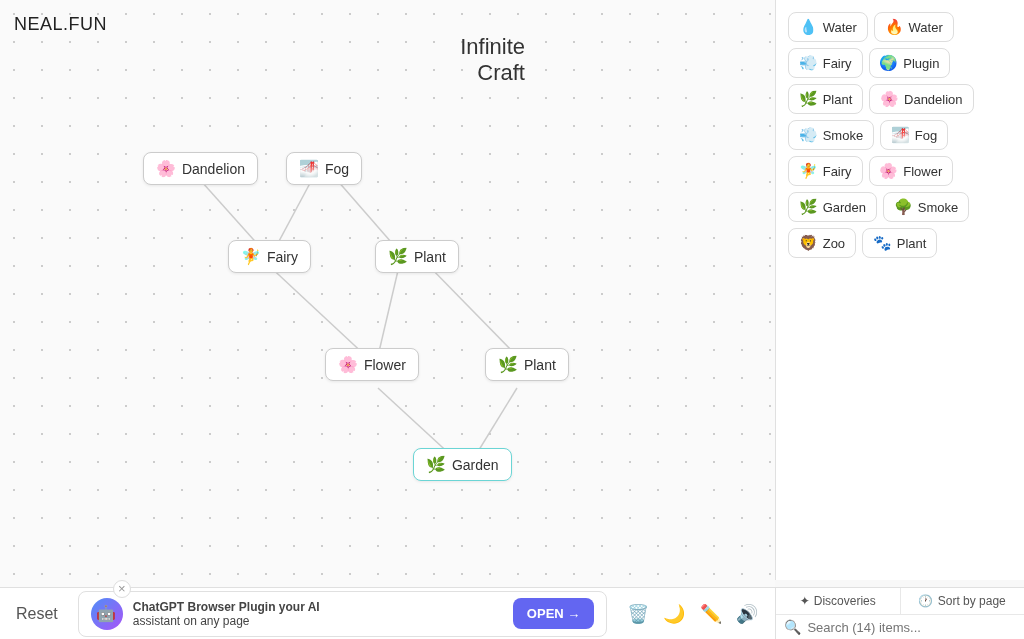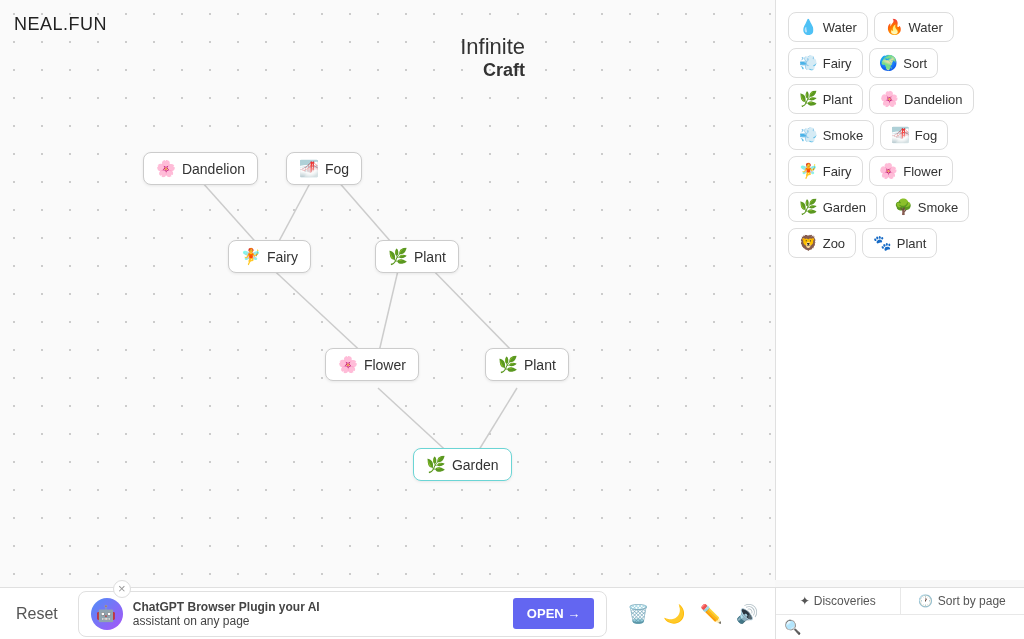--- a/index.html
+++ b/index.html
@@ -32,21 +32,21 @@
     
     #game-title {
       position: absolute;
       top: 10px; right: 250px;
       text-align: right;
       color: #333;
       z-index: 10;
       margin-top: 24px;
     }
     #game-title .infinite { font-size: 22px; font-weight: 300; }
-    #game-title .craft { font-size: 18px; font-weight: 700; }
+    #game-title .craft { font-size: 22px; font-weight: 400; }
 
     
     #connections-svg {
       position: absolute;
       top: 0; left: 0;
       width: 775px; height: 580px;
       pointer-events: none;
       z-index: 1;
     }
 
@@ -151,21 +151,21 @@
       border-radius: 50%;
       display: flex; align-items: center; justify-content: center;
       font-size: 16px;
     }
     #ad-banner .ad-text { font-size: 12px; color: #444; flex: 1; }
     #ad-banner .ad-text strong { display: block; font-weight: 600; }
     #ad-open-btn {
       background: #6366f1;
       color: white;
       border: none;
-      border-radius: 3px;
+      border-radius: 8px;
       padding: 8px 14px;
       font-size: 13px;
       font-weight: 600;
       cursor: pointer;
     }
 
     #bottom-icons {
       display: flex; gap: 14px; align-items: center;
     }
     .bottom-icon { font-size: 18px; color: #666; cursor: pointer; }
@@ -325,21 +325,21 @@
     <div class="sidebar-item">
       <span class="s-emoji">🔥</span>
       <span>Water</span>
     </div>
     <div class="sidebar-item">
       <span class="s-emoji">💨</span>
       <span>Fairy</span>
     </div>
     <div class="sidebar-item">
       <span class="s-emoji">🌍</span>
-      <span>Sort</span>
+      <span>Plugin</span>
     </div>
     <div class="sidebar-item">
       <span class="s-emoji">🌿</span>
       <span>Plant</span>
     </div>
     <div class="sidebar-item">
       <span class="s-emoji">🌸</span>
       <span>Dandelion</span>
     </div>
     <div class="sidebar-item">
@@ -383,14 +383,15 @@
       <span>✦</span>
       <span>Discoveries</span>
     </div>
     <div class="sidebar-tab">
       <span>🕐</span>
       <span>Sort by page</span>
     </div>
   </div>
   <div id="sidebar-search">
     <span class="search-icon-small">🔍</span>
+    <input type="text" placeholder="Search (14) items..." style="">
   </div>
 </div>
 
 </body></html>

